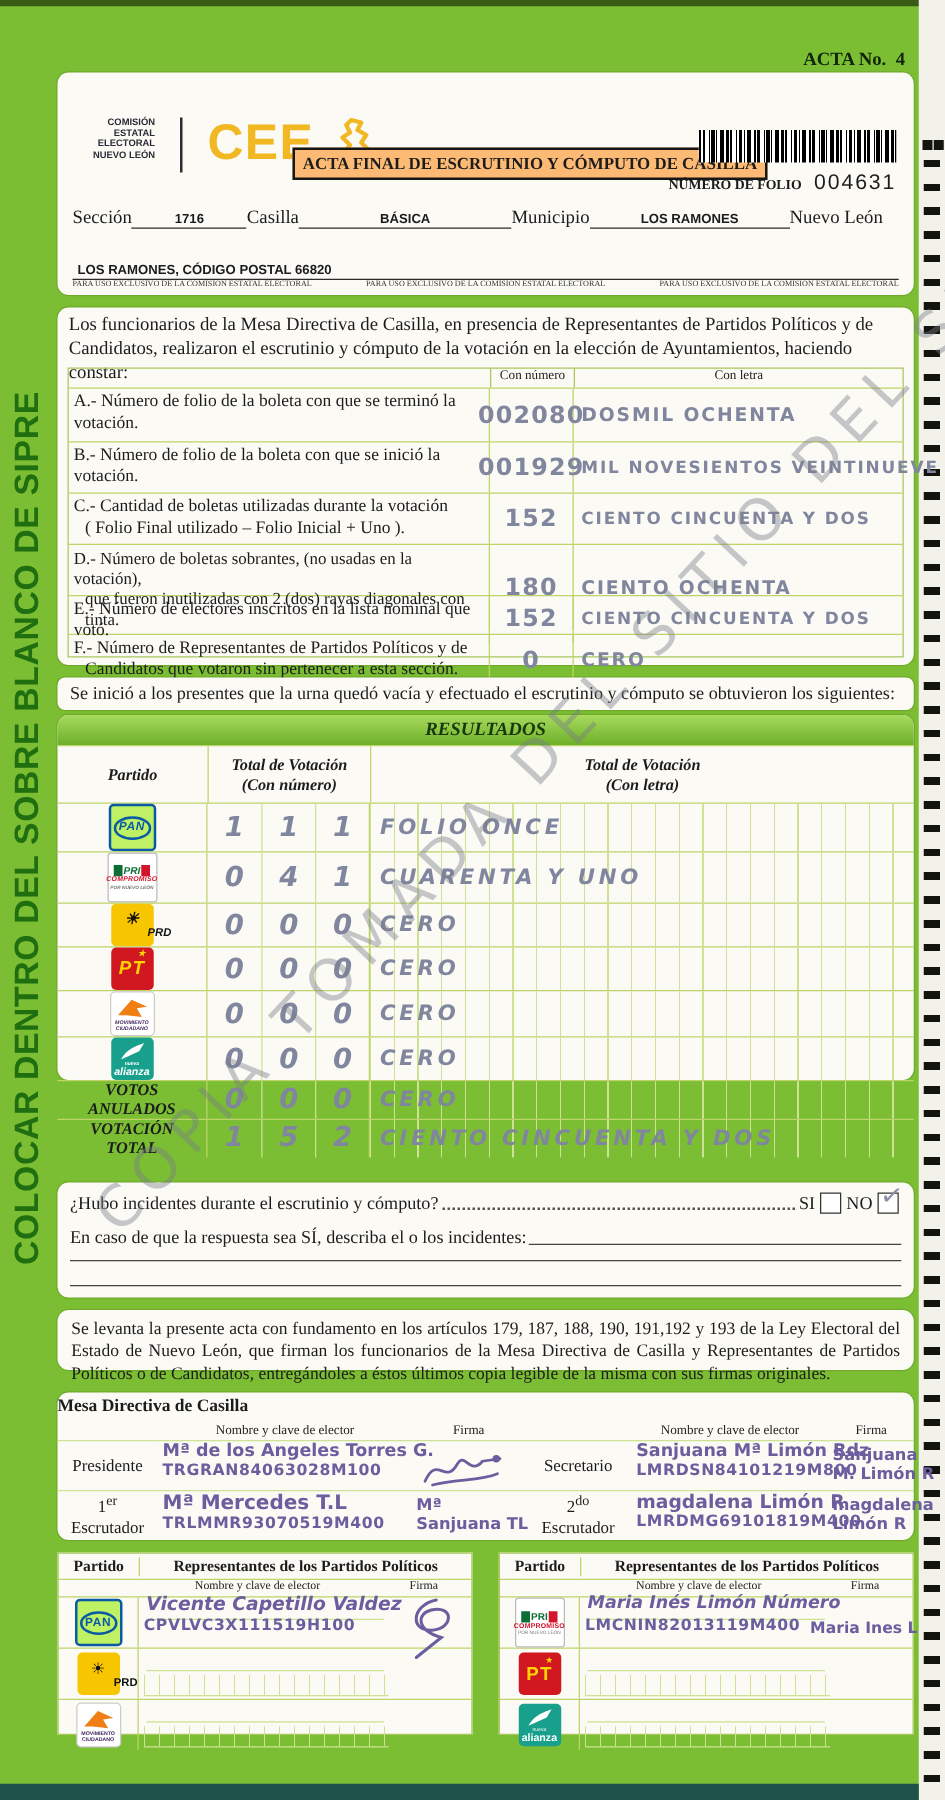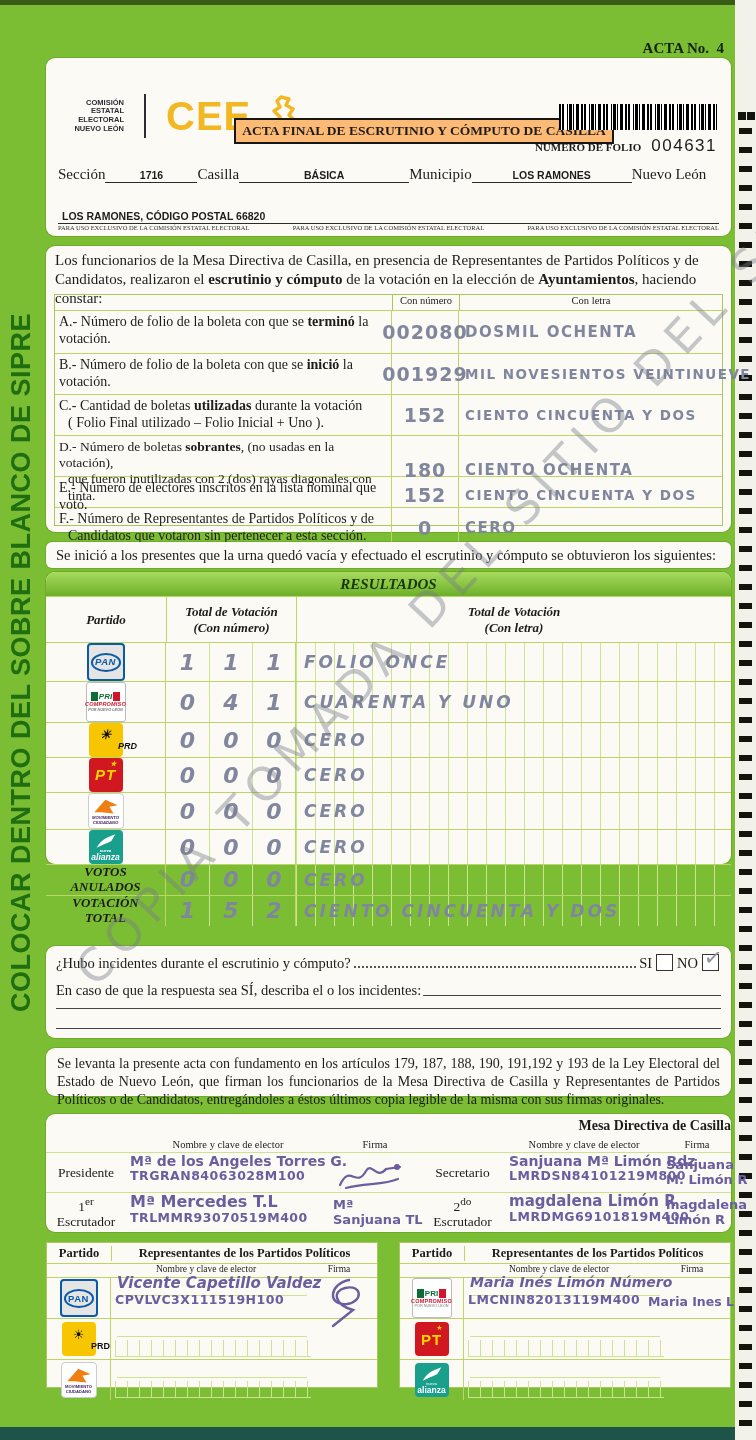--- a/index.html
+++ b/index.html
@@ -17,21 +17,21 @@
     font-size:27px;letter-spacing:.5px;color:#1f6e10;white-space:nowrap;}
   .panel{position:absolute;left:46px;width:685px;background:#fbfaf5;border-radius:9px;
     box-shadow:0 0 0 1px rgba(70,110,20,.25);}
   .hw{font-family:"DejaVu Sans",sans-serif;font-weight:bold;color:#81869f;}
   .hw2{font-family:"DejaVu Sans",sans-serif;font-weight:bold;color:#6a5e9e;}
   .watermark{position:absolute;left:-70px;top:596px;width:970px;text-align:center;z-index:40;
     transform:rotate(-47deg);font-family:"DejaVu Sans",sans-serif;font-size:46px;
     letter-spacing:9px;color:rgba(120,124,136,.42);white-space:nowrap;pointer-events:none;}
   
   .acta-no{position:absolute;top:40px;right:32px;font-weight:bold;font-size:15px;color:#13240c;}
-  .org{position:absolute;left:12px;top:36px;display:flex;align-items:center;gap:20px;}
+  .org{position:absolute;left:12px;top:36px;display:flex;gap:20px;}
   .org .org-name{width:66px;text-align:right;font-family:"Liberation Sans",sans-serif;
     font-weight:bold;font-size:7.5px;line-height:1.15;color:#2b2b36;}
   .org .bar{width:2px;height:44px;background:#2b2b36;}
   .org .cee{font-family:"Liberation Sans",sans-serif;font-weight:800;font-size:40px;
     color:#f2b824;letter-spacing:1px;line-height:1;}
   .h-title{position:absolute;left:168px;top:8px;width:408px;text-align:center;
     font-weight:bold;font-size:19px;line-height:1.2;}
   .h-box{position:absolute;left:188px;top:60px;width:372px;border:2px solid #161616;
     text-align:center;font-weight:bold;font-size:13.5px;padding:3px 2px;background:#fdba74;}
   .barcode{position:absolute;right:14px;top:46px;width:158px;height:26px;background:
@@ -72,21 +72,21 @@
     flex-direction:column;font-weight:bold;font-size:13px;line-height:1.15;text-align:center;}
   .rnum{display:grid;grid-template-columns:1fr 1fr 1fr;border-right:1px solid #bdd468;}
   .rnum span{display:flex;align-items:center;justify-content:center;font-size:22px;}
   .rnum span + span{border-left:1px solid #cde293;}
   .rletra{position:relative;display:flex;align-items:center;padding-left:8px;font-size:17px;
     letter-spacing:3px;white-space:nowrap;
     background:repeating-linear-gradient(90deg,#cde293 0 1px,transparent 1px 19px);}
   
   .logo{width:34px;height:34px;border-radius:4px;display:flex;align-items:center;
     justify-content:center;flex-direction:column;font-family:"Liberation Sans",sans-serif;}
-  .logo-pan{background:#e5e5e5;border:2.5px solid #0b5aa5;}
+  .logo-pan{background:#bef264;border:2.5px solid #0b5aa5;}
   .logo-pan .oval{border:2px solid #0b5aa5;border-radius:50%;width:26px;height:15px;
     display:flex;align-items:center;justify-content:center;color:#0b5aa5;font-weight:800;
     font-size:9.5px;letter-spacing:.5px;}
   .logo-pri{background:#fff;border:1px solid #bbb;width:38px;height:38px;border-radius:3px;}
   .logo-pri .tri{display:flex;gap:1px;align-items:center;}
   .logo-pri .tri i{display:block;width:7px;height:9px;}
   .logo-pri .pri-t{font-weight:800;font-size:8px;color:#0c6e35;}
   .logo-pri .comp{color:#d2152c;font-weight:800;font-size:5.5px;letter-spacing:.2px;}
   .logo-pri .pnl{color:#777;font-size:3.8px;}
   .logo-prd{background:#f7c600;color:#111;}
@@ -103,21 +103,21 @@
   
   .inc-line{position:absolute;left:10px;right:8px;display:flex;align-items:flex-end;font-size:14.5px;}
   .leader{flex:1;border-bottom:2px dotted #555;margin:0 3px 4px 3px;}
   .chk{width:15px;height:15px;border:1.5px solid #333;margin:0 4px 1px 4px;position:relative;background:#fff;}
   .chk .mark{position:absolute;left:1px;top:-10px;font-size:22px;color:#8b90a6;
     font-family:"DejaVu Sans",sans-serif;transform:rotate(8deg);}
   .uline{position:absolute;left:10px;right:10px;border-bottom:1.3px solid #444;}
   
   .legal{padding:7px 11px 0 11px;font-size:14px;line-height:1.3;text-align:justify;}
   
-  .mesa-title{position:absolute;left:0;right:0;top:4px;text-align:right;font-weight:bold;font-size:14px;}
+  .mesa-title{position:absolute;left:0;right:0;top:4px;text-align:left;font-weight:bold;font-size:14px;}
   .mgrid{position:absolute;left:0;right:0;top:22px;bottom:0;display:grid;
     grid-template-columns:80px 204px 90px 85px 158px 68px;grid-template-rows:16px 1fr 1fr;
     font-size:13px;}
   .mgrid .hc{display:flex;align-items:center;justify-content:center;font-size:10.5px;color:#222;}
   .mcell{border-top:1px solid #cde293;position:relative;}
   .mrole{display:flex;align-items:center;justify-content:center;text-align:center;font-size:13.5px;}
   .mname{padding:1px 2px 0 4px;overflow:visible;white-space:nowrap;}
   .mname .nm{display:block;font-size:14px;line-height:1.05;}
   .mname .cl{display:block;font-size:12.5px;letter-spacing:.5px;line-height:1.1;}
   .mfirma{display:flex;flex-direction:column;align-items:flex-start;justify-content:center;
@@ -132,21 +132,21 @@
   .rep-logo{display:flex;align-items:center;justify-content:center;border-right:1px solid #bdd468;}
   .rep-entry{position:relative;}
   .rep-entry .mid{position:absolute;left:6px;right:70px;top:17px;border-bottom:1px solid #cde293;}
   .rep-entry .comb{position:absolute;left:4px;right:66px;bottom:2px;height:16px;
     background:repeating-linear-gradient(90deg,#cde293 0 1px,transparent 1px 12px);
     border-bottom:1px solid #cde293;}
   .rep-entry .nm{position:absolute;left:6px;top:-4px;font-size:13.5px;white-space:nowrap;}
   .rep-entry .cl{position:absolute;left:4px;top:14px;font-size:12.5px;letter-spacing:.5px;white-space:nowrap;}
   .rep-entry .fs{position:absolute;right:-4px;top:16px;font-size:12.5px;white-space:nowrap;}
   .sig{position:absolute;}
-  b{font-weight:bold;}
+  b{font-weight:normal;}
 </style>
 </head>
 <body>
 
 <div class="doc">
 
   <div class="tractor">
     <div class="sq" style="left:3px"></div>
     <div class="sq" style="left:12px"></div>
     <div class="dashes"></div>

